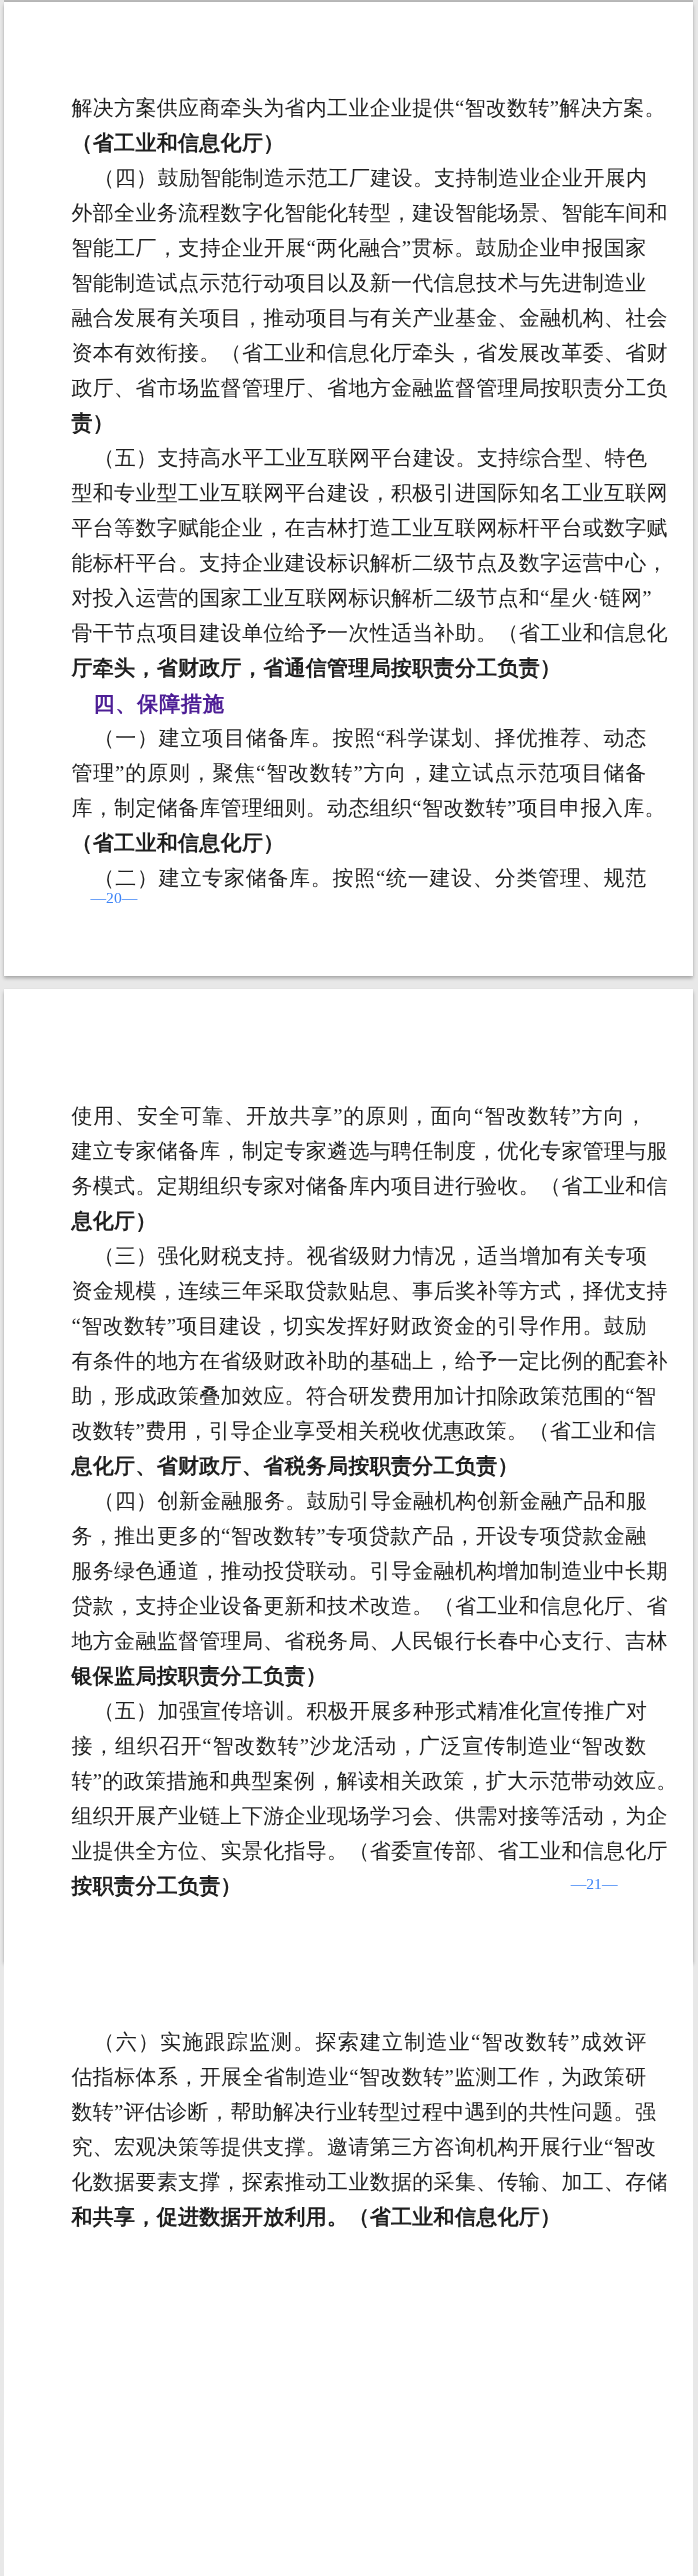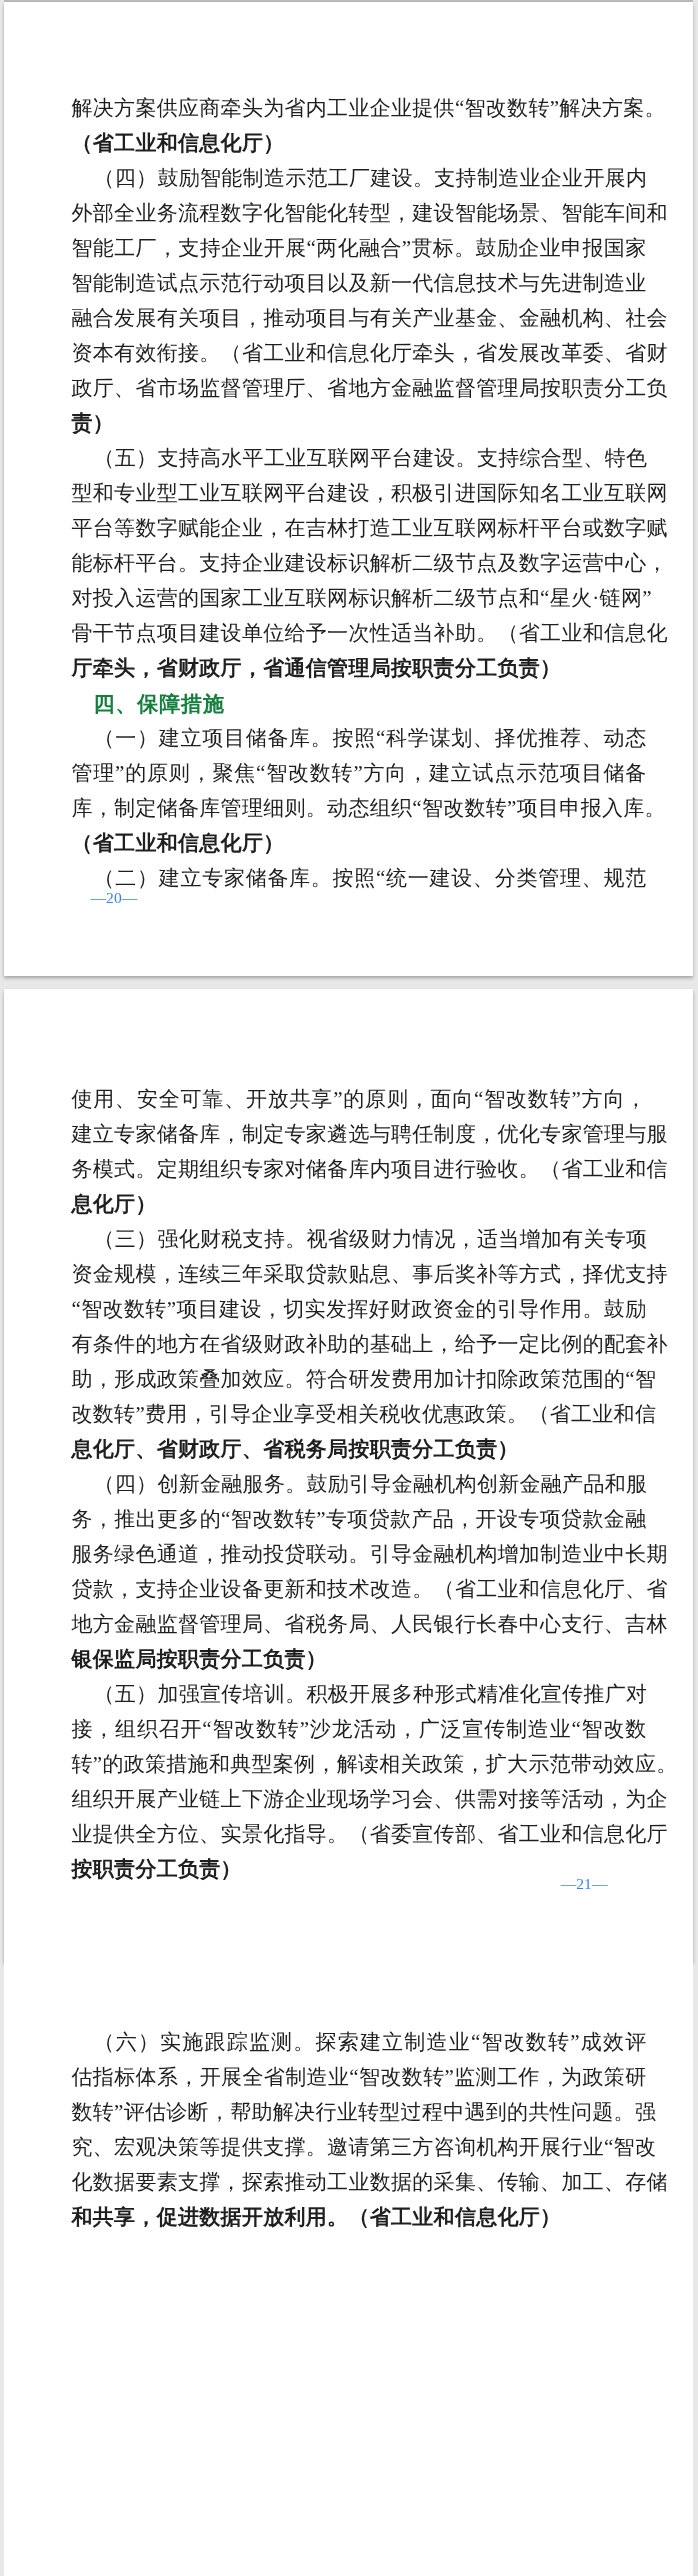--- a/index.html
+++ b/index.html
@@ -20,40 +20,40 @@
     box-shadow:0 2.6px 3.5px rgba(0,0,0,0.28), 0 0 0.9px rgba(0,0,0,0.12);
   }
   .page-1{top:1.7px;height:974px;}
   .page-2{top:989px;height:973px;}
   .page-3{top:1932px;height:728px;box-shadow:none;}
   .text-block{
     position:absolute;left:68px;right:46px;
     color:#1f1f1f;
   }
   .page-1 .text-block{top:89px;}
-  .page-2 .text-block{top:93px;}
+  .page-2 .text-block{top:110px;}
   .page-3 .text-block{top:93px;}
   .line{
     height:35px;line-height:35px;font-size:21px;
     text-align:justify;text-align-last:justify;
     white-space:nowrap;letter-spacing:0.3px;
     color:#1f1f1f;
   }
   .line.last{text-align-last:left;white-space:normal;font-weight:bold;}
   .line.indent{text-indent:22px;font-family:Liberation Serif, serif;}
   .line.heading{
     font-family:"Liberation Sans","DejaVu Sans",sans-serif;
-    font-weight:700;color:#15803d;letter-spacing:0.9px;
+    font-weight:700;color:#4c1d95;letter-spacing:0.9px;
   }
   .footer{
     position:absolute;font-size:15.6px;color:#3b82f6;
     line-height:19px;letter-spacing:0;
   }
   .footer-left{left:87px;top:886px;}
-  .footer-right{right:85px;top:885px;}
+  .footer-right{right:75px;top:885px;}
 </style>
 </head>
 <body>
 
 <div class="viewer">
   <div class="prev-page-edge"></div>
 
   <div class="page page-1">
     <div class="text-block">
         <div class="line">解决方案供应商牵头为省内工业企业提供“智改数转”解决方案。</div>

